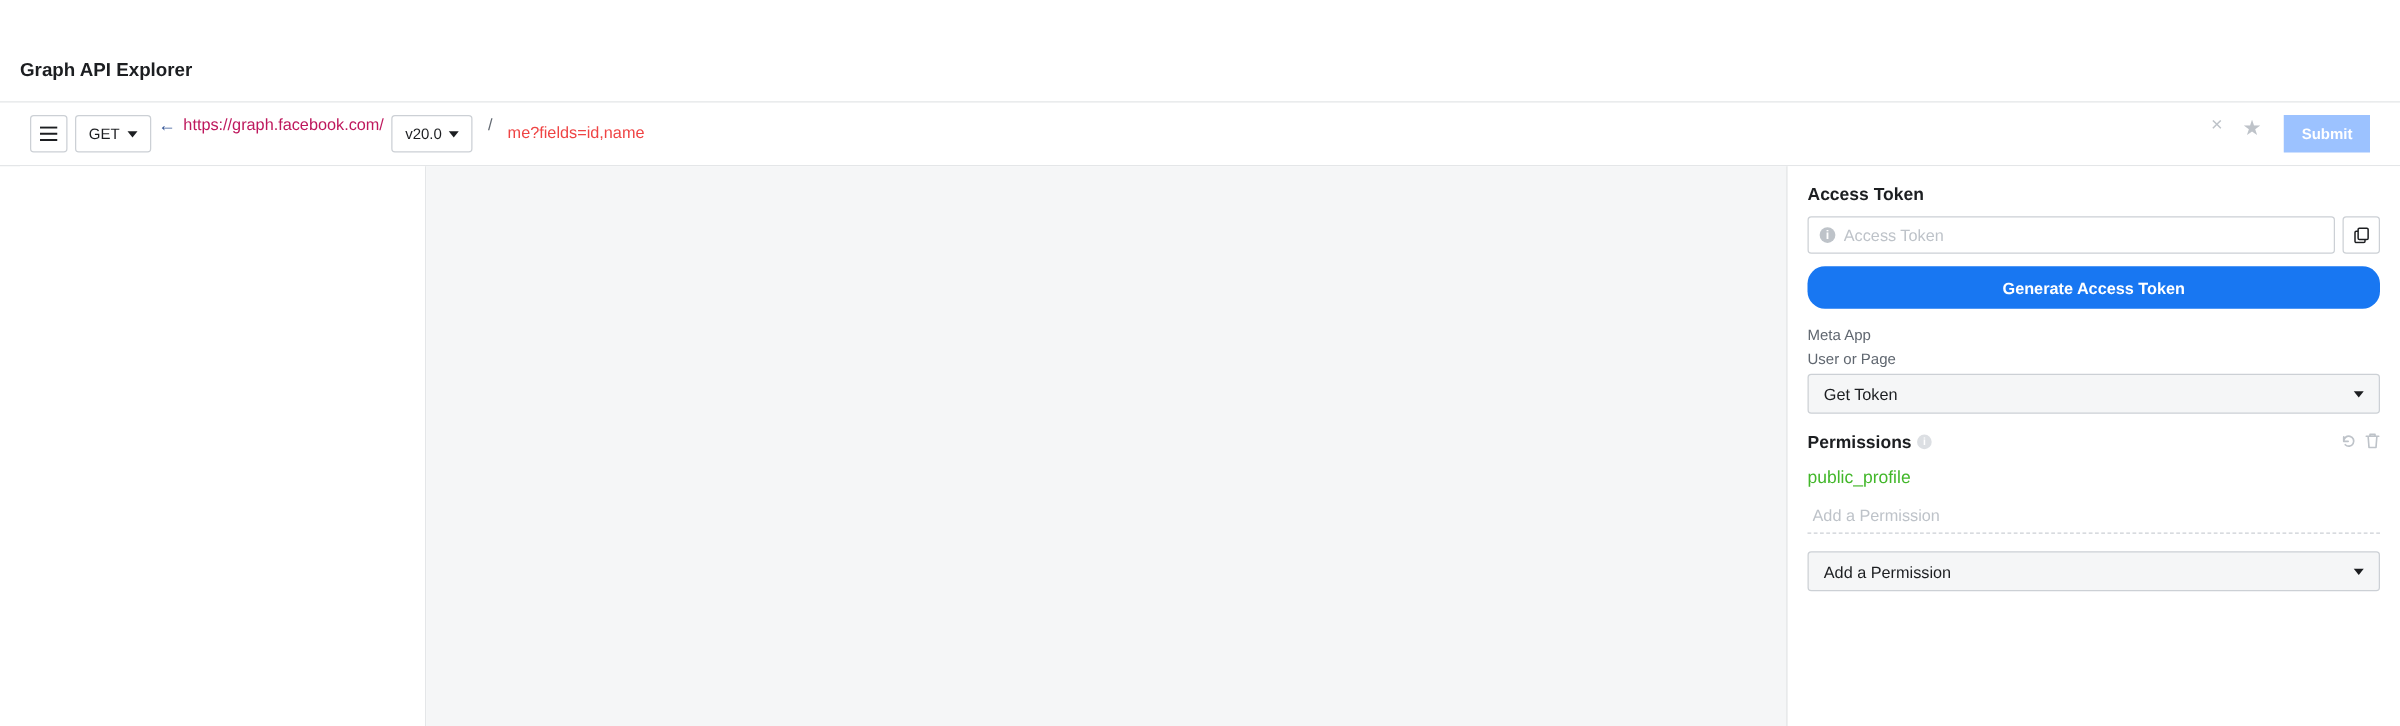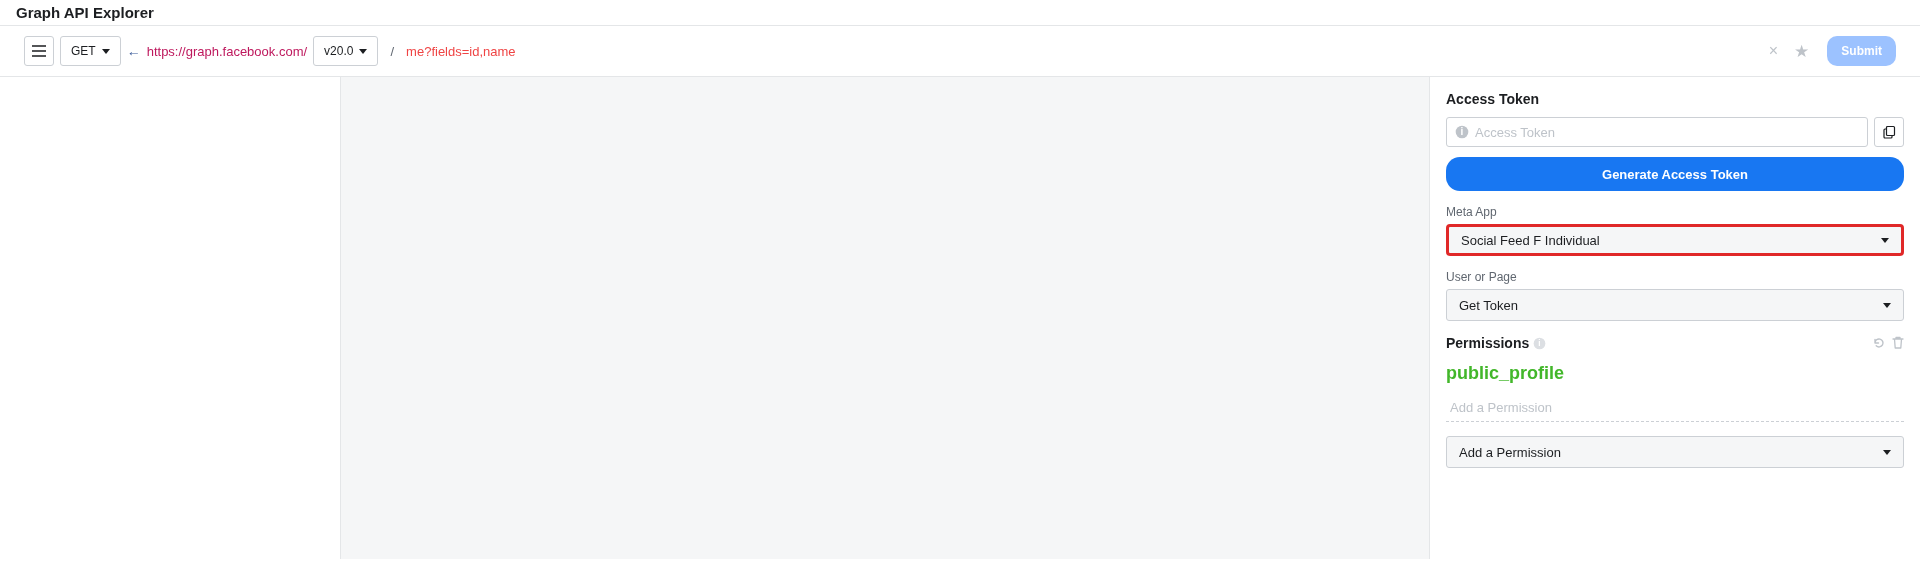--- a/index.html
+++ b/index.html
@@ -1,48 +1,48 @@
 <!DOCTYPE html>
 <html><head>
 <meta charset="utf-8">
 <style>
 * { margin: 0; padding: 0; box-sizing: border-box; }
 body { font-family: Helvetica, Arial, sans-serif; font-size: 13px; color: #1c1e21; background: #fff; }
 
-.header { padding: 4px 16px; border-bottom: 1px solid #e4e6e8; }
+.header { padding: 16px 16px; border-bottom: 1px solid #e4e6e8; margin-top: 32px; }
 .header-title { font-size: 15px; font-weight: 600; color: #1c1e21; }
 
-.toolbar { padding: 10px 24px; border-bottom: 1px solid #e4e6e8; display: flex; align-items: center; gap: 6px; }
+.toolbar { padding: 10px 24px; border-bottom: 1px solid #e4e6e8; display: flex; align-items: flex-start; gap: 6px; }
 .icon-btn { width: 30px; height: 30px; border: 1px solid #ccd0d5; border-radius: 3px; background: #fff; display: flex; align-items: center; justify-content: center; cursor: pointer; }
 .dropdown-btn { height: 30px; padding: 0 10px; border: 1px solid #ccd0d5; border-radius: 3px; background: #fff; display: flex; align-items: center; gap: 6px; cursor: pointer; font-size: 12px; color: #1c1e21; }
 .arrow-left { color: #385898; font-size: 14px; }
 .base-url { color: #be185d; font-size: 13px; }
 .slash { margin: 0 6px; color: #606770; }
 .query-input { flex: 1; border: none; outline: none; font-size: 13px; color: #ef4444; background: transparent; padding: 6px 0; }
 .close-btn { color: #bec3c9; cursor: pointer; font-size: 16px; padding: 0 4px; }
 .star-btn { color: #bec3c9; cursor: pointer; font-size: 17px; padding: 0 6px; }
-.submit-btn { height: 30px; padding: 0 14px; background: #9cc2ff; color: #fff; border: none; border-radius: 10px; font-weight: 600; font-size: 12px; cursor: pointer; margin-left: 6px; }
+.submit-btn { height: 30px; padding: 0 14px; background: #9cc2ff; color: #fff; border: none; border-radius: 0; font-weight: 600; font-size: 12px; cursor: pointer; margin-left: 6px; }
 
 .main { display: flex; height: calc(100vh - 99px); min-height: 480px; padding-left: 16px; }
 .left-panel { width: 325px; background: #fff; border-right: 1px solid #e4e6e8; }
 .middle-panel { flex: 1; background: #f5f6f7; border-right: 1px solid #e4e6e8; position: relative; }
 .right-panel { width: 490px; background: #fff; padding: 14px 16px; overflow-y: auto; }
 
 .section-title { font-size: 14px; font-weight: 600; margin-bottom: 10px; color: #1c1e21; display: flex; align-items: center; gap: 4px; }
 .token-row { display: flex; gap: 6px; margin-bottom: 10px; }
 .token-input-wrap { flex: 1; border: 1px solid #ccd0d5; border-radius: 3px; display: flex; align-items: center; padding: 0 8px; height: 30px; }
 .token-input-wrap .info-icon { color: #bec3c9; margin-right: 6px; }
 .token-input { flex: 1; border: none; outline: none; font-size: 13px; color: #606770; }
 .token-input::placeholder { color: #bec3c9; }
 .copy-btn { width: 30px; height: 30px; border: 1px solid #ccd0d5; border-radius: 3px; background: #fff; display: flex; align-items: center; justify-content: center; cursor: pointer; }
 .generate-btn { width: 100%; height: 34px; background: #1877f2; color: #fff; border: none; border-radius: 14px; font-weight: 600; font-size: 13px; cursor: pointer; margin-bottom: 14px; }
 .field-label { font-size: 12px; color: #606770; margin-bottom: 5px; }
 .select-btn { width: 100%; height: 32px; padding: 0 12px; border: 1px solid #ccd0d5; border-radius: 3px; background: #f5f6f7; display: flex; align-items: center; justify-content: space-between; cursor: pointer; font-size: 13px; color: #1c1e21; margin-bottom: 14px; }
 .select-btn.highlighted { border: 3px solid #e02828; border-radius: 4px; }
-.perm-item { color: #42b72a; font-size: 18px; padding: 4px 0; font-weight: bold; }
+.perm-item { color: #42b72a; font-size: 14px; padding: 4px 0; }
 .add-perm-input { width: 100%; border: none; border-bottom: 1px dashed #ccd0d5; padding: 6px 4px; font-size: 13px; color: #1c1e21; outline: none; margin: 6px 0 14px 0; }
 .add-perm-input::placeholder { color: #bec3c9; }
 .perm-actions { display: flex; gap: 6px; color: #bec3c9; font-size: 14px; }
 .perm-header { display: flex; align-items: center; justify-content: space-between; margin-bottom: 8px; margin-top: 6px; gap: 18px;}
 .caret { width: 0; height: 0; border-left: 4px solid transparent; border-right: 4px solid transparent; border-top: 5px solid #1c1e21; display: inline-block; }
 svg { display: block; }
 </style>
 </head>
 <body>
 
@@ -93,24 +93,20 @@
         <svg width="14" height="14" viewBox="0 0 14 14">
             <rect x="2" y="4" width="8" height="9" rx="1" fill="none" stroke="#1c1e21" stroke-width="1.2"></rect>
             <rect x="4.5" y="1.5" width="8" height="9" rx="1" fill="#fff" stroke="#1c1e21" stroke-width="1.2"></rect>
           </svg>
       </button>
     </div>
 
     <button class="generate-btn">Generate Access Token</button>
 
     <div class="field-label">Meta App</div>
-    <button class="select-btn highlighted">
-      <span>Social Feed F Individual</span>
-      <span class="caret"></span>
-    </button>
 
     <div class="field-label">User or Page</div>
     <button class="select-btn">
       <span>Get Token</span>
       <span class="caret"></span>
     </button>
 
     <div class="perm-header">
       <div class="section-title" style="margin-bottom:0;">
         <span>Permissions</span>

